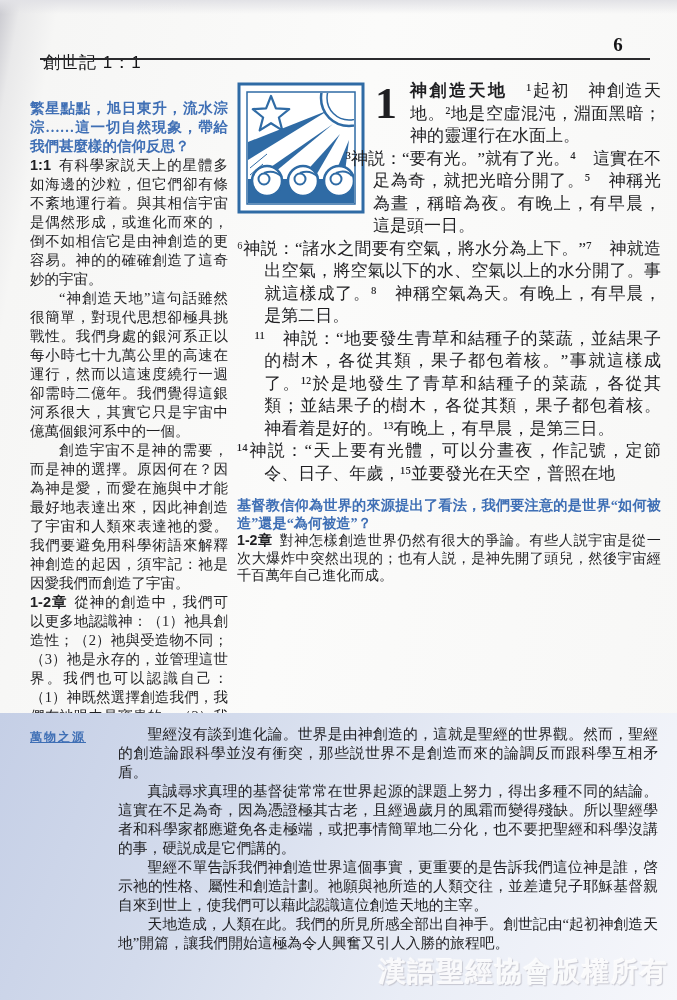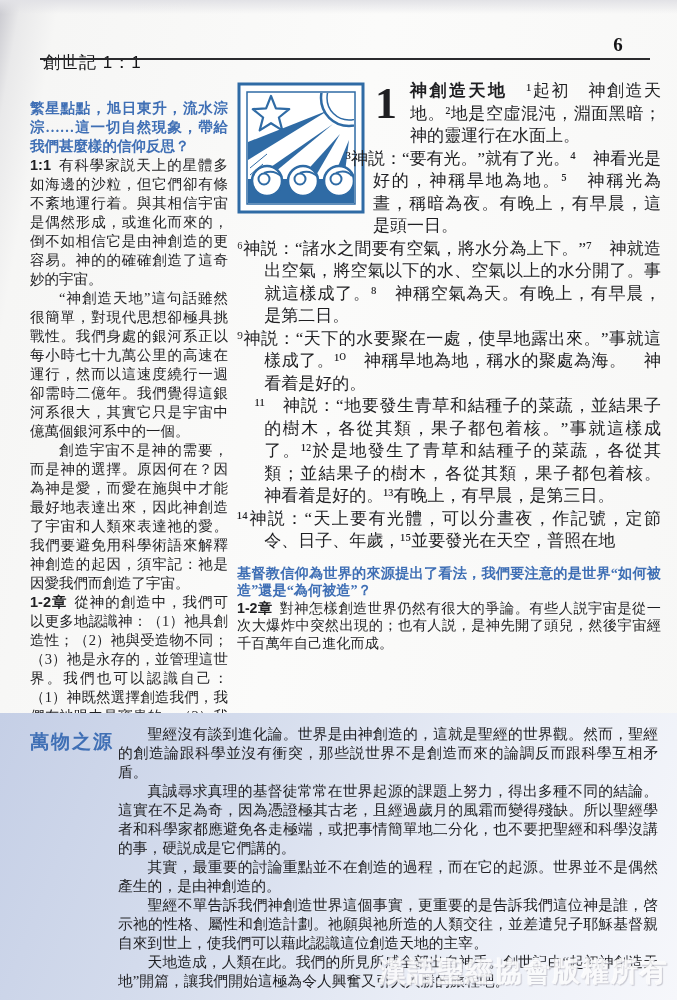--- a/index.html
+++ b/index.html
@@ -31,21 +31,21 @@
   .chapnum{float:left;font-size:44px;line-height:42px;font-weight:bold;margin:3px 13px 4px 2px;font-family:"Liberation Serif","DejaVu Serif",serif;}
   
   .study-cols{display:flex;gap:20px;margin-top:12px;}
   .study-cols .col{flex:1;font-size:14.2px;line-height:17.5px;text-align:justify;}
   .study-cols p{margin:0;}
   
   .panel{
     position:absolute;left:0;top:713px;width:677px;height:287px;
     background:linear-gradient(112deg,#c5cfe6 0%,#d3dbec 30%,#e9edf6 65%,#f6f7fb 100%);
   }
-  .panel-label{position:absolute;left:30px;top:16px;color:#3f6fb5;font-weight:bold;font-size:19px;letter-spacing:2px;}
+  .panel-label{position:absolute;left:30px;top:16px;color:#3f6fb5;font-weight:bold;font-size:12px;letter-spacing:2px;text-decoration:underline;}
   .panel-body{position:absolute;left:118px;top:12px;width:540px;font-size:14.8px;line-height:19px;text-align:justify;}
   .panel-body p{margin:0;text-indent:2em;}
   .watermark{
     position:absolute;right:8px;bottom:10px;font-size:27px;font-weight:bold;letter-spacing:2px;
     color:#fbfbfc;text-shadow:1px 1px 1px #c3c3cc,-1px -1px 1px #ffffff,0 0 2px #d8d8e0;
     font-family:"Liberation Sans","DejaVu Sans",sans-serif;opacity:.9;
   }
 </style>
 </head>
 <body>
@@ -97,40 +97,38 @@
             <path d="M63,91 q10,-4 18,4" fill="none" stroke="#2f6ba5" stroke-width="2"></path>
             <path d="M99,91 q10,-4 16,3" fill="none" stroke="#2f6ba5" stroke-width="2"></path>
 
             <line x1="13" y1="86" x2="30" y2="72" stroke="#2f6ba5" stroke-width="1"></line>
             <line x1="13" y1="93" x2="26" y2="82" stroke="#2f6ba5" stroke-width="1"></line>
           </g>
         </svg>
       </div>
       <div class="chapnum">1</div>
       <p><b class="sec-title">神創造天地</b><span>¹起初　神創造天地。²地是空虛混沌，淵面黑暗；　神的靈運行在水面上。</span></p>
-      <p class="hang">³神説：“要有光。”就有了光。⁴　神看光是好的，神稱旱地為地。⁵　神稱光為晝，稱暗為夜。有晚上，有早晨，這是頭一日。</p>
+      <p class="hang">³神説：“要有光。”就有了光。⁴　這實在不足為奇，就把光暗分開了。⁵　神稱光為晝，稱暗為夜。有晚上，有早晨，這是頭一日。</p>
       <p class="hang">⁶神説：“諸水之間要有空氣，將水分為上下。”⁷　神就造出空氣，將空氣以下的水、空氣以上的水分開了。事就這樣成了。⁸　神稱空氣為天。有晚上，有早晨，是第二日。</p>
-      <p class="hang">⁹神説：“天下的水要聚在一處，使旱地露出來。”事就這樣成了。¹⁰　神稱旱地為地，稱水的聚處為海。　神看着是好的。</p>
       <p class="hang">　¹¹　神説：“地要發生青草和結種子的菜蔬，並結果子的樹木，各從其類，果子都包着核。”事就這樣成了。¹²於是地發生了青草和結種子的菜蔬，各從其類；並結果子的樹木，各從其類，果子都包着核。　神看着是好的。¹³有晚上，有早晨，是第三日。</p>
       <p class="hang">¹⁴神説：“天上要有光體，可以分晝夜，作記號，定節令、日子、年歲，¹⁵並要發光在天空，普照在地</p>
     </div>
 
     <div class="study-cols">
       <div class="col">
         <p class="q">基督教信仰為世界的來源提出了看法，我們要注意的是世界“如何被造”還是“為何被造”？</p>
         <p><b class="ref">1-2章</b><span>對神怎樣創造世界仍然有很大的爭論。有些人説宇宙是從一次大爆炸中突然出現的；也有人説，是神先開了頭兒，然後宇宙經千百萬年自己進化而成。</span></p>
       </div>
     </div>
   </main>
 
   <section class="panel">
     <div class="panel-label">萬物之源</div>
     <div class="panel-body">
       <p>聖經沒有談到進化論。世界是由神創造的，這就是聖經的世界觀。然而，聖經的創造論跟科學並沒有衝突，那些説世界不是創造而來的論調反而跟科學互相矛盾。</p>
       <p>真誠尋求真理的基督徒常常在世界起源的課題上努力，得出多種不同的結論。這實在不足為奇，因為憑證極其古老，且經過歲月的風霜而變得殘缺。所以聖經學者和科學家都應避免各走極端，或把事情簡單地二分化，也不要把聖經和科學沒講的事，硬説成是它們講的。</p>
-      <p>其實，最重要的討論重點並不在創造的過程，而在它的起源。世界並不是偶然產生的，是由神創造的。</p>
       <p>聖經不單告訴我們神創造世界這個事實，更重要的是告訴我們這位神是誰，啓示祂的性格、屬性和創造計劃。祂願與祂所造的人類交往，並差遣兒子耶穌基督親自來到世上，使我們可以藉此認識這位創造天地的主宰。</p>
       <p>天地造成，人類在此。我們的所見所感全部出自神手。創世記由“起初神創造天地”開篇，讓我們開始這極為令人興奮又引人入勝的旅程吧。</p>
     </div>
     <div class="watermark">漢語聖經協會版權所有</div>
   </section>
 
 </div>
 
 </body></html>

